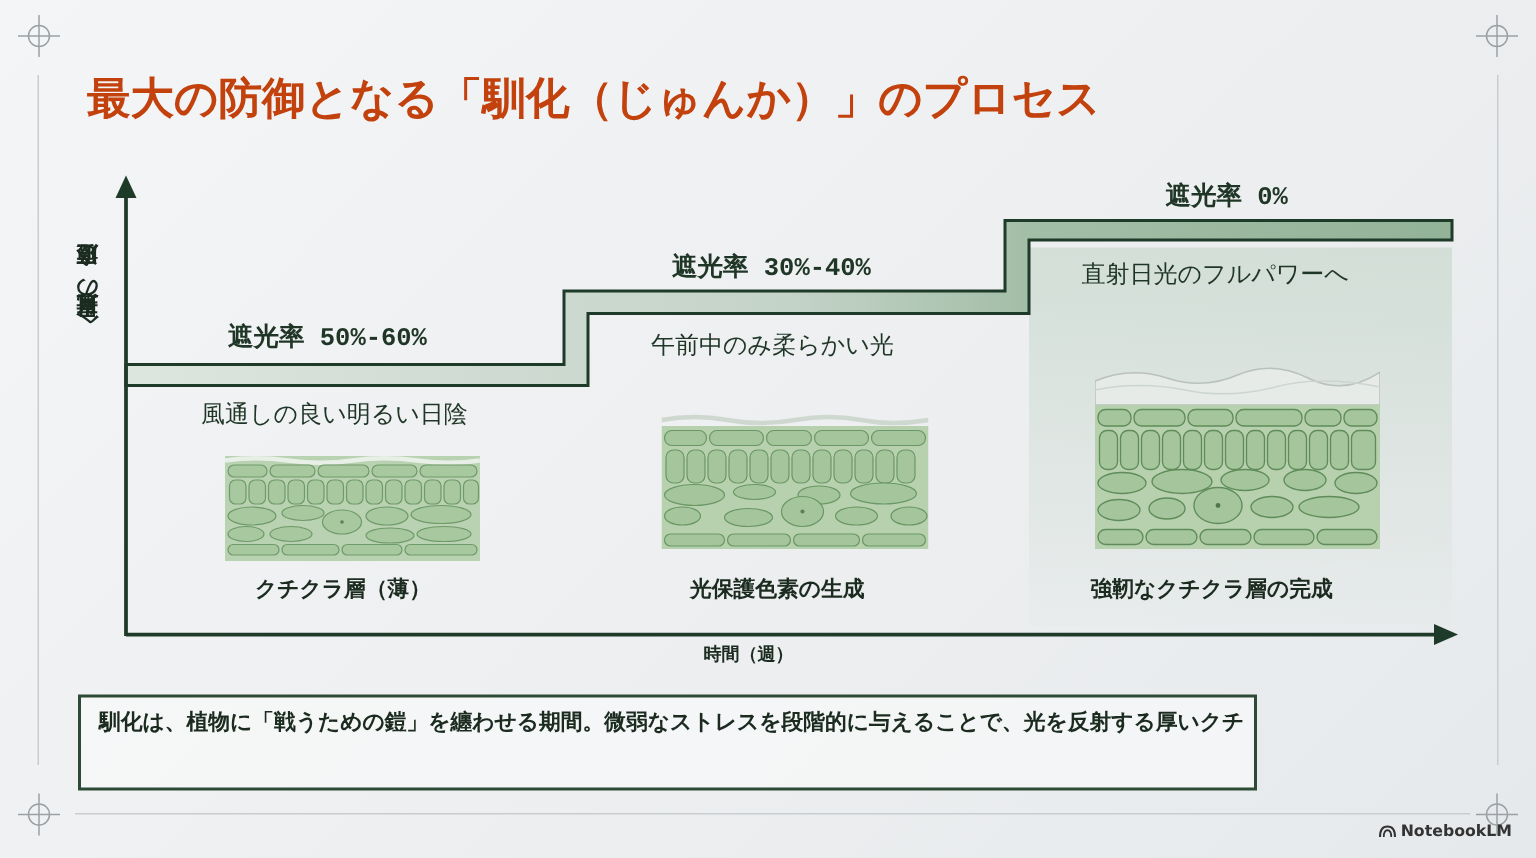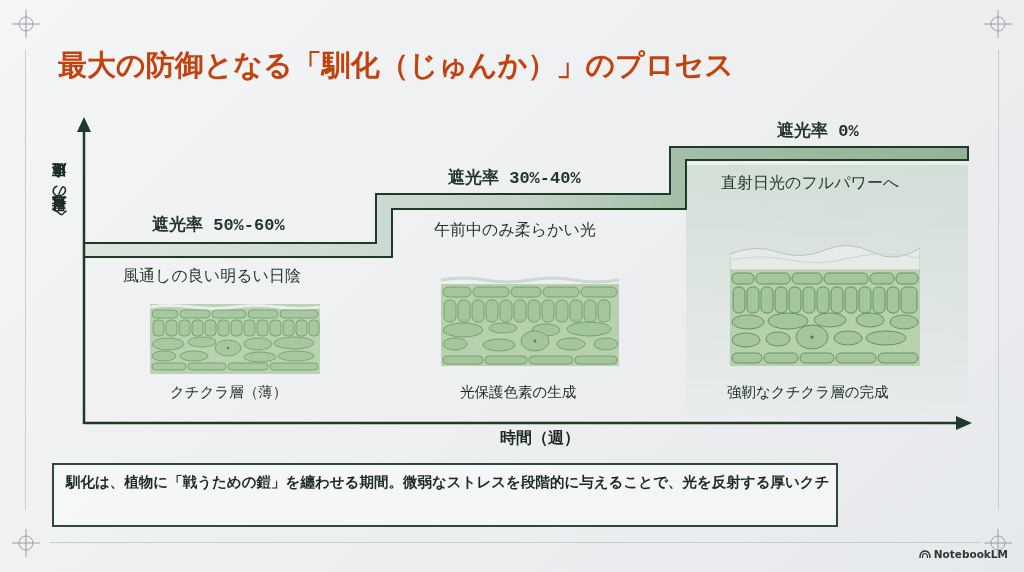--- a/index.html
+++ b/index.html
@@ -15,22 +15,22 @@
       color: #c2410c; letter-spacing: 0px; white-space: nowrap;
     }
     .frame-line { position: absolute; background: #c9cdd0; }
     .crosshair { position: absolute; width: 32px; height: 32px; }
     .y-label {
       left: 50px; top: 190px; width: 20px; font-size: 14.5px; font-weight: bold;
       writing-mode: vertical-rl; transform: rotate(180deg); color: #1b2b20; white-space: nowrap;
     }
     .step-label { font-size: 17px; font-weight: bold; color: #1f3526; white-space: nowrap; font-family: Liberation Mono, monospace; }
     .sub-label { font-size: 16px; font-weight: normal; color: #1f3526; white-space: nowrap; }
-    .cap-label { font-size: 14.5px; font-weight: normal; color: #1b2b20; white-space: nowrap; }
-    .x-label { left: 500px; top: 428px; font-size: 16px; font-weight: bold; color: #1b2b20; }
+    .cap-label { font-size: 14.5px; font-weight: bold; color: #1b2b20; white-space: nowrap; }
+    .x-label { left: 469px; top: 428px; font-size: 12px; font-weight: bold; color: #1b2b20; }
     .note-box {
       left: 52px; top: 463px; width: 786px; height: 64px; box-sizing: border-box;
       border: 2px solid #2c4a35; background: rgba(248,249,249,0.7);
       padding: 6px 12px; font-size: 14.5px; font-weight: bold; line-height: 22px; color: #1b2b20;
     }
     .brand { right: 16px; top: 548px; font-size: 10.5px; font-weight: bold; color: #333; display: flex; align-items: center; gap: 3px; }
     .tissue { position: absolute; }
     .panel3 { left: 686px; top: 165px; width: 282px; height: 252px;
       background: linear-gradient(180deg, rgba(190,210,195,0.55) 0%, rgba(210,222,214,0.45) 60%, rgba(225,232,228,0.2) 100%); }
   </style>
@@ -84,21 +84,21 @@
   <line x1="84" y1="423" x2="958" y2="423" stroke="#1e3a28" stroke-width="2.5"></line>
   <polygon points="972,423 956,416 956,430" fill="#1e3a28"></polygon>
 </svg>
 
 <div class="abs y-label">直射日光への適応度</div>
 
 <div class="abs step-label" style="left:152px; top:213px;">遮光率 50%-60%</div>
 <div class="abs step-label" style="left:448px; top:166px;">遮光率 30%-40%</div>
 <div class="abs step-label" style="left:777px; top:119px;">遮光率 0%</div>
 
-<div class="abs sub-label" style="left:123px; top:266px;text-align:center;">風通しの良い明るい日陰</div>
+<div class="abs sub-label" style="left:134px; top:266px;text-align:center;">風通しの良い明るい日陰</div>
 <div class="abs sub-label" style="left:434px; top:220px;">午前中のみ柔らかい光</div>
 <div class="abs sub-label" style="left:721px; top:173px;">直射日光のフルパワーへ</div>
 
 <svg class="tissue" style="left:150px; top:304px;" width="170" height="70" viewBox="0 0 170 70">
   <rect x="0" y="0" width="170" height="70" fill="#b9d2b1"></rect>
   <path d="M0 3 Q20 0 42 3 T85 3 T128 3 T170 3" stroke="#e8efe6" stroke-width="3" fill="none"></path>
   <g fill="#a8c89f" stroke="#6f9a6a" stroke-width="0.8">
     <rect x="2" y="6" width="26" height="8" rx="4"></rect>
       <rect x="30" y="6" width="30" height="8" rx="4"></rect>
       <rect x="62" y="6" width="34" height="8" rx="4"></rect>

